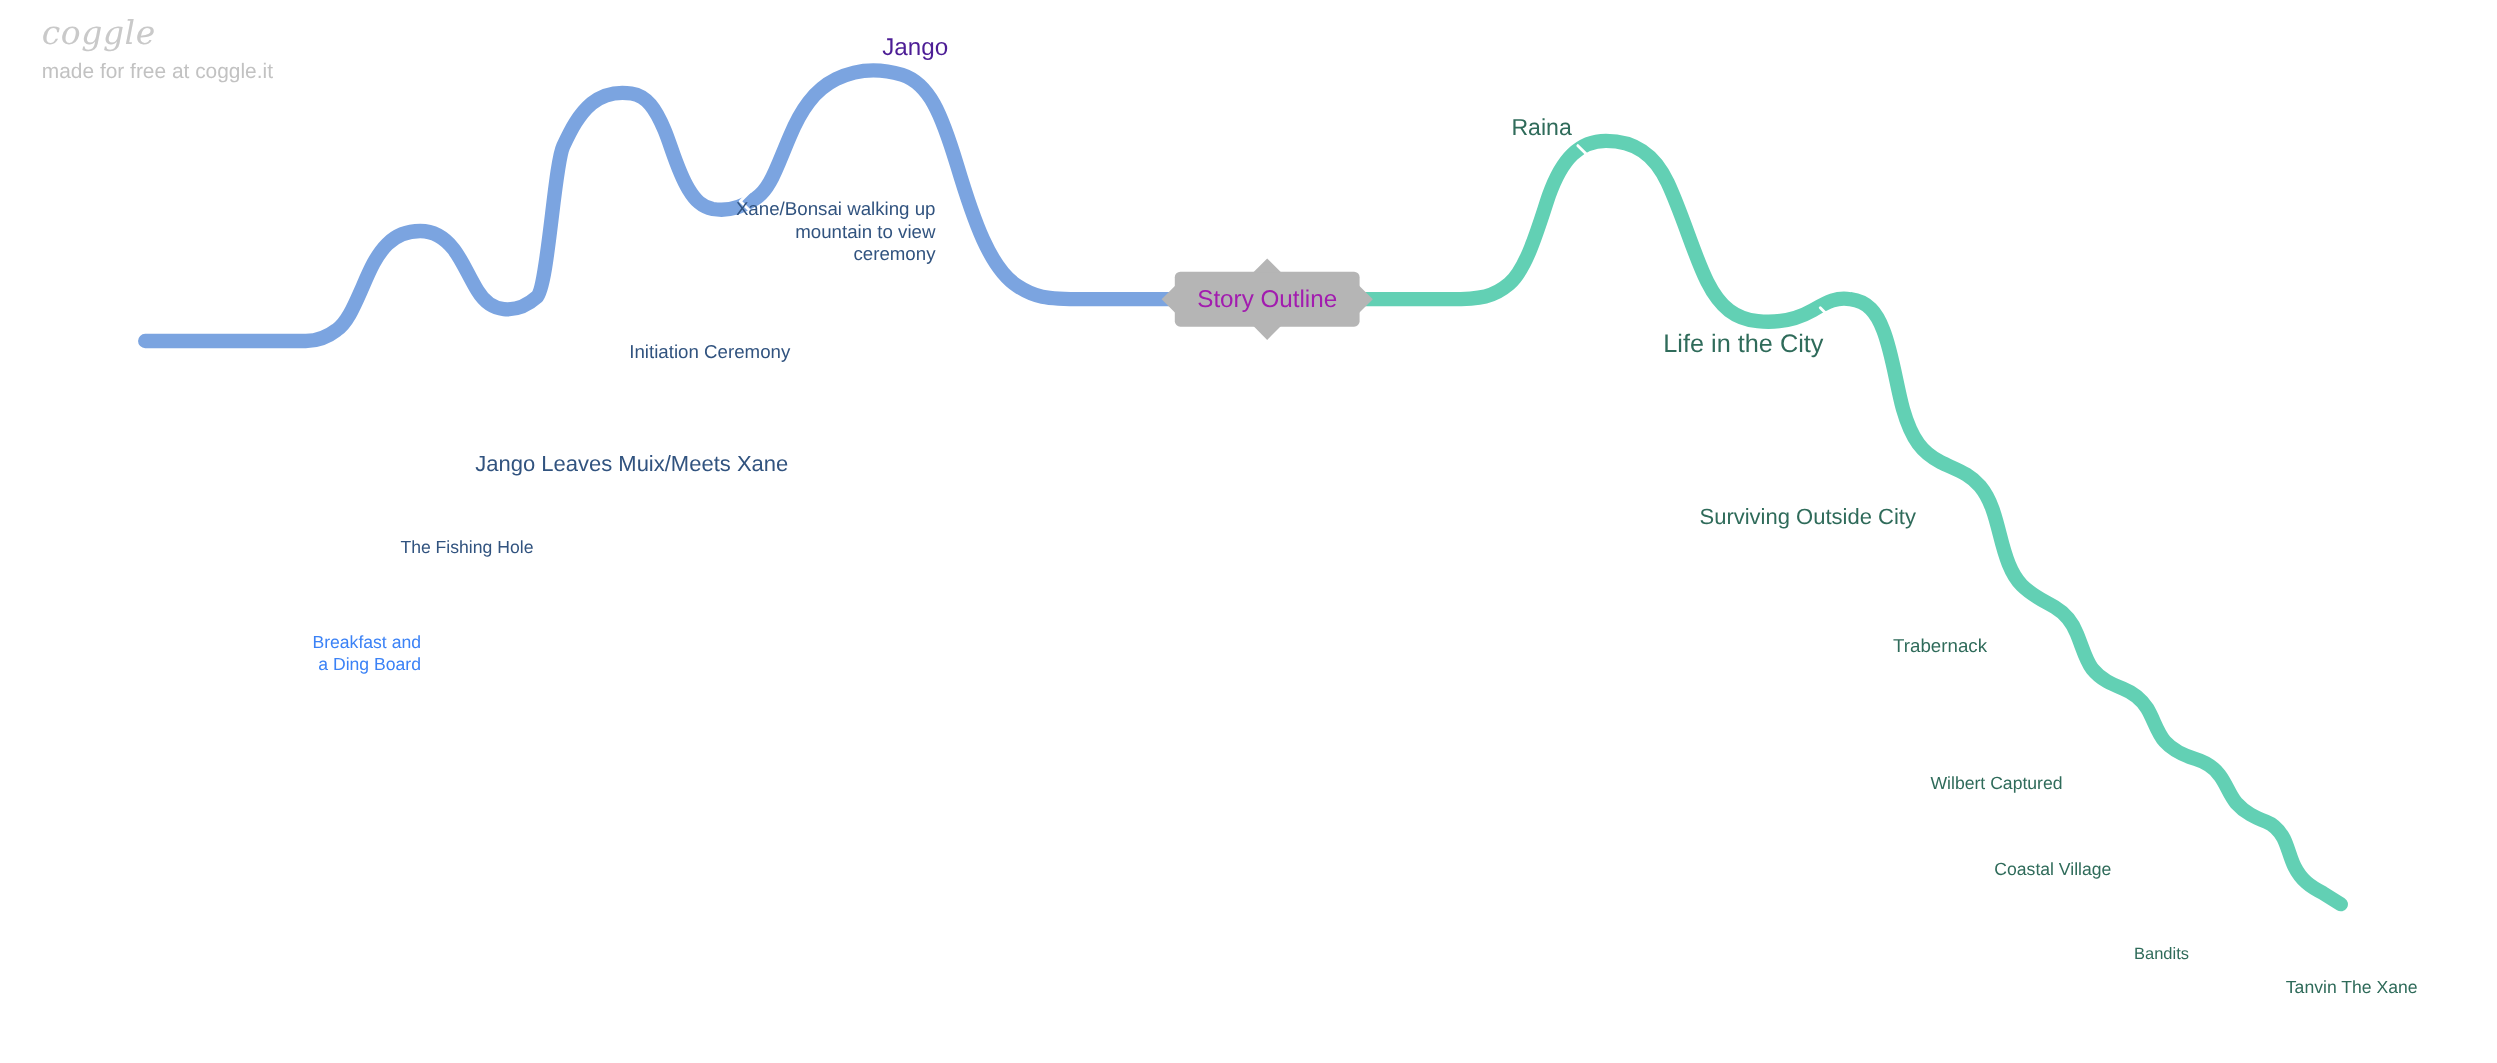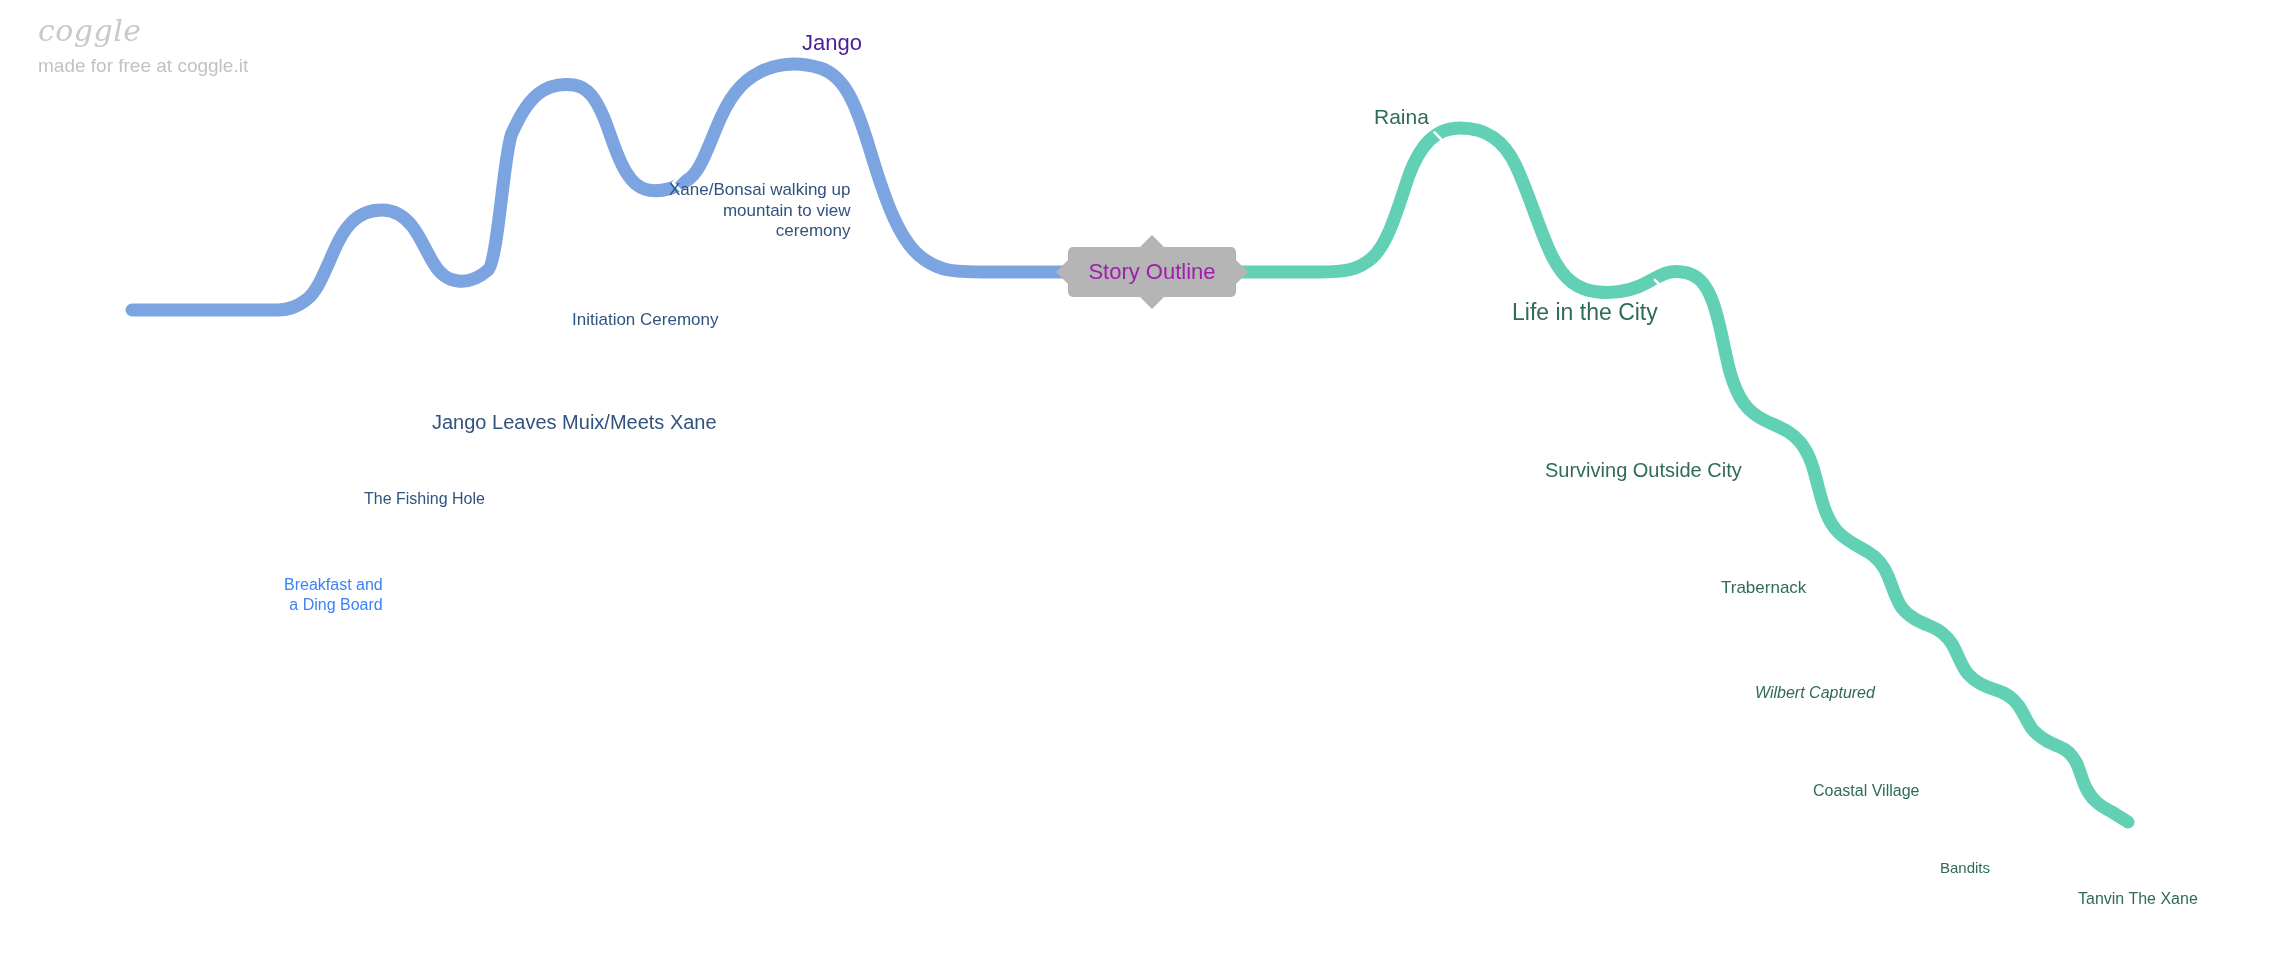--- a/index.html
+++ b/index.html
@@ -143,21 +143,21 @@
 ceremony</div>
       <div class="node-label blue" style="left: 572px; top: 310px; font-size: 17px; color: rgb(49, 83, 127);">Initiation Ceremony</div>
       <div class="node-label blue" style="left: 432px; top: 410px; font-size: 20px; color: rgb(49, 83, 127);">Jango Leaves Muix/Meets Xane</div>
       <div class="node-label blue" style="left: 364px; top: 489px; font-size: 16px; color: rgb(49, 83, 127); text-align: right;">The Fishing Hole</div>
       <div class="node-label blue" style="left: 284px; top: 575px; font-size: 16px; color: #3b82f6; text-align: right;">Breakfast and
 a Ding Board</div>
       <div class="node-label green" style="left: 1374px; top: 104px; font-size: 21px; color: rgb(47, 107, 90);">Raina</div>
       <div class="node-label green" style="left: 1500px; top: 298px; font-size: 23px; color: rgb(47, 107, 90); margin-left: 12px;">Life in the City</div>
       <div class="node-label green" style="left: 1545px; top: 458px; font-size: 20px; color: rgb(47, 107, 90);">Surviving Outside City</div>
       <div class="node-label green" style="left: 1721px; top: 578px; font-size: 17px; color: rgb(47, 107, 90);">Trabernack</div>
-      <div class="node-label green" style="left: 1755px; top: 683px; font-size: 16px; color: rgb(47, 107, 90); font-style: italic;">Wilbert Captured</div>
+      <div class="node-label green" style="left: 1755px; top: 703px; font-size: 16px; color: rgb(47, 107, 90);">Wilbert Captured</div>
       <div class="node-label green" style="left: 1813px; top: 781px; font-size: 16px; color: rgb(47, 107, 90);">Coastal Village</div>
       <div class="node-label green" style="left: 1940px; top: 859px; font-size: 15px; color: rgb(47, 107, 90);">Bandits</div>
       <div class="node-label green" style="left: 2078px; top: 889px; font-size: 16px; color: rgb(47, 107, 90);">Tanvin The Xane</div>
     </div>
 
   <div id="root-node">
     <div class="plate" style="background: rgb(181, 181, 181);"></div>
     <div class="nub left" style="border-right-color: rgb(181, 181, 181);"></div>
     <div class="nub right" style="border-left-color: rgb(181, 181, 181);"></div>
     <div class="nub top" style="border-bottom-color: rgb(181, 181, 181);"></div>

